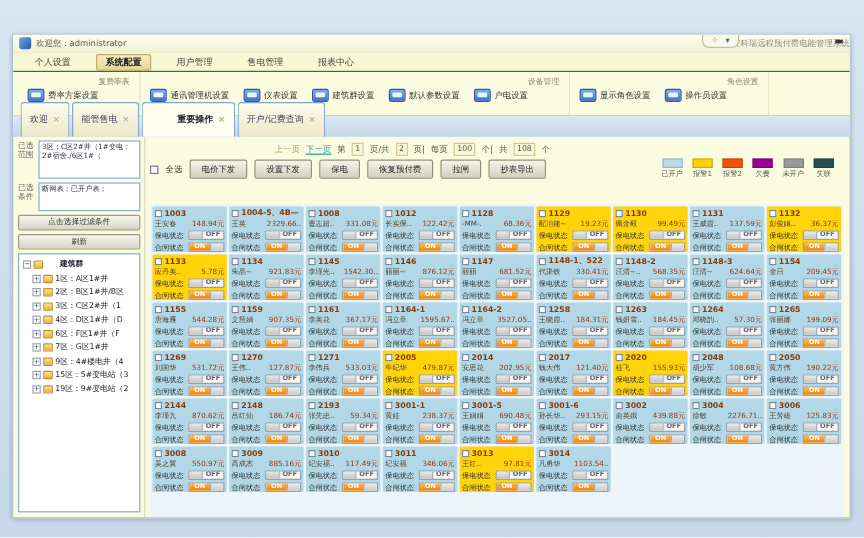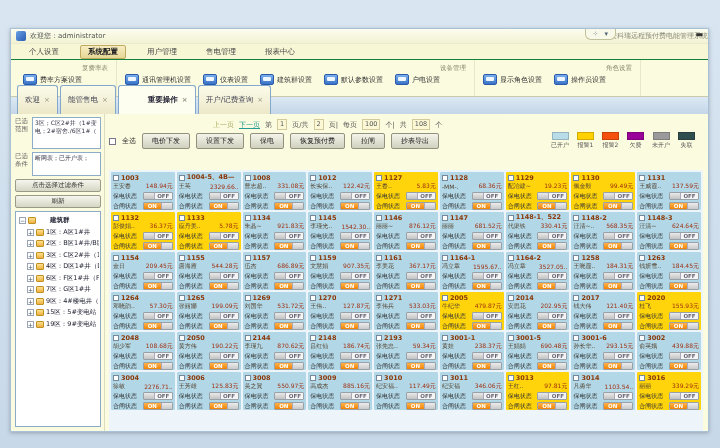--- a/index.html
+++ b/index.html
@@ -37,21 +37,21 @@
   .rgroup-label{font-size:6.5px;color:#88886e;padding:1px 0 19px;}
   
   .tabbar{height:17px;flex:0 0 auto;background:linear-gradient(#dce9f4,#c3d6e8);display:flex;
     align-items:flex-end;gap:2px;padding:2px 2px 0 6px;}
   .tab{display:flex;align-items:center;gap:4px;height:29px;border:1px solid #84a8cc;border-bottom:none;
     border-radius:3px 3px 0 0;background:linear-gradient(#fbfbe9,#ece8c8);padding:0 7px;font-size:7.5px;color:#445;}
   .tab.active{background:#fdfdf0;font-weight:bold;color:#223;padding-left:29px;}
   .tab-close{font-size:7px;color:#998;line-height:7px;}
   
   .content{flex:1;display:flex;min-height:0;}
-  .sidepanel{width:94px;flex:0 0 auto;display:flex;flex-direction:column;gap:3px;
+  .sidepanel{width:110px;flex:0 0 auto;display:flex;flex-direction:column;gap:3px;
     padding:3px 3px 4px 4px;border-right:1px solid #dcdcc0;}
   .field-row{display:flex;gap:2px;}
   .field-label{width:15px;font-size:6.5px;color:#666;line-height:1.2;padding-top:1px;}
   .field-box{flex:1;background:#fff;border:1px solid #8cacc8;font-size:6px;color:#334;
     padding:1px 2px;line-height:1.35;overflow:hidden;}
   .box-scope{height:32px;}
   .box-cond{height:24px;}
   .side-btn{height:13px;flex:0 0 auto;background:linear-gradient(#f6f6ee,#d6d6c4);border:1px solid #9a9a88;
     border-radius:2px;font-size:6.5px;color:#333;display:flex;align-items:center;justify-content:center;}
   .tree{flex:1;background:#fff;border:1px solid #8cacc8;padding:3px 1px 2px 3px;overflow:hidden;}
@@ -403,44 +403,20 @@
                   </span>
                 </div>
                 <div class="stat">
                   <span class="stat-label">合闸状态</span>
                   <span class="tog on">
                     <span class="txt">ON</span>
                     <span class="knob"></span>
                   </span>
                 </div>
               </div>
-              <div class="card warn">
-                <div class="card-hd">
-                  <span class="card-cb"></span>
-                  <span class="room">1127</span>
-                </div>
-                <div class="card-ln">
-                  <span class="name">王春..</span>
-                  <span class="amount">5.83元</span>
-                </div>
-                <div class="stat">
-                  <span class="stat-label">保电状态</span>
-                  <span class="tog off">
-                    <span class="knob"></span>
-                    <span class="txt">OFF</span>
-                  </span>
-                </div>
-                <div class="stat">
-                  <span class="stat-label">合闸状态</span>
-                  <span class="tog on">
-                    <span class="txt">ON</span>
-                    <span class="knob"></span>
-                  </span>
-                </div>
-              </div>
               <div class="card">
                 <div class="card-hd">
                   <span class="card-cb"></span>
                   <span class="room">1128</span>
                 </div>
                 <div class="card-ln">
                   <span class="name">-MM-.</span>
                   <span class="amount">68.36元</span>
                 </div>
                 <div class="stat">
@@ -790,44 +766,20 @@
                   <span class="stat-label">合闸状态</span>
                   <span class="tog on">
                     <span class="txt">ON</span>
                     <span class="knob"></span>
                   </span>
                 </div>
               </div>
               <div class="card">
                 <div class="card-hd">
                   <span class="card-cb"></span>
-                  <span class="room">1157</span>
-                </div>
-                <div class="card-ln">
-                  <span class="name">伍杰</span>
-                  <span class="amount">686.89元</span>
-                </div>
-                <div class="stat">
-                  <span class="stat-label">保电状态</span>
-                  <span class="tog off">
-                    <span class="knob"></span>
-                    <span class="txt">OFF</span>
-                  </span>
-                </div>
-                <div class="stat">
-                  <span class="stat-label">合闸状态</span>
-                  <span class="tog on">
-                    <span class="txt">ON</span>
-                    <span class="knob"></span>
-                  </span>
-                </div>
-              </div>
-              <div class="card">
-                <div class="card-hd">
-                  <span class="card-cb"></span>
                   <span class="room">1159</span>
                 </div>
                 <div class="card-ln">
                   <span class="name">文慧娟</span>
                   <span class="amount">907.35元</span>
                 </div>
                 <div class="stat">
                   <span class="stat-label">保电状态</span>
                   <span class="tog off">
                     <span class="knob"></span>
@@ -1563,44 +1515,20 @@
                 </div>
               </div>
               <div class="card">
                 <div class="card-hd">
                   <span class="card-cb"></span>
                   <span class="room">3014</span>
                 </div>
                 <div class="card-ln">
                   <span class="name">凡勇华</span>
                   <span class="amount">1103.54..</span>
-                </div>
-                <div class="stat">
-                  <span class="stat-label">保电状态</span>
-                  <span class="tog off">
-                    <span class="knob"></span>
-                    <span class="txt">OFF</span>
-                  </span>
-                </div>
-                <div class="stat">
-                  <span class="stat-label">合闸状态</span>
-                  <span class="tog on">
-                    <span class="txt">ON</span>
-                    <span class="knob"></span>
-                  </span>
-                </div>
-              </div>
-              <div class="card warn">
-                <div class="card-hd">
-                  <span class="card-cb"></span>
-                  <span class="room">3016</span>
-                </div>
-                <div class="card-ln">
-                  <span class="name">丽丽</span>
-                  <span class="amount">339.29元</span>
                 </div>
                 <div class="stat">
                   <span class="stat-label">保电状态</span>
                   <span class="tog off">
                     <span class="knob"></span>
                     <span class="txt">OFF</span>
                   </span>
                 </div>
                 <div class="stat">
                   <span class="stat-label">合闸状态</span>

